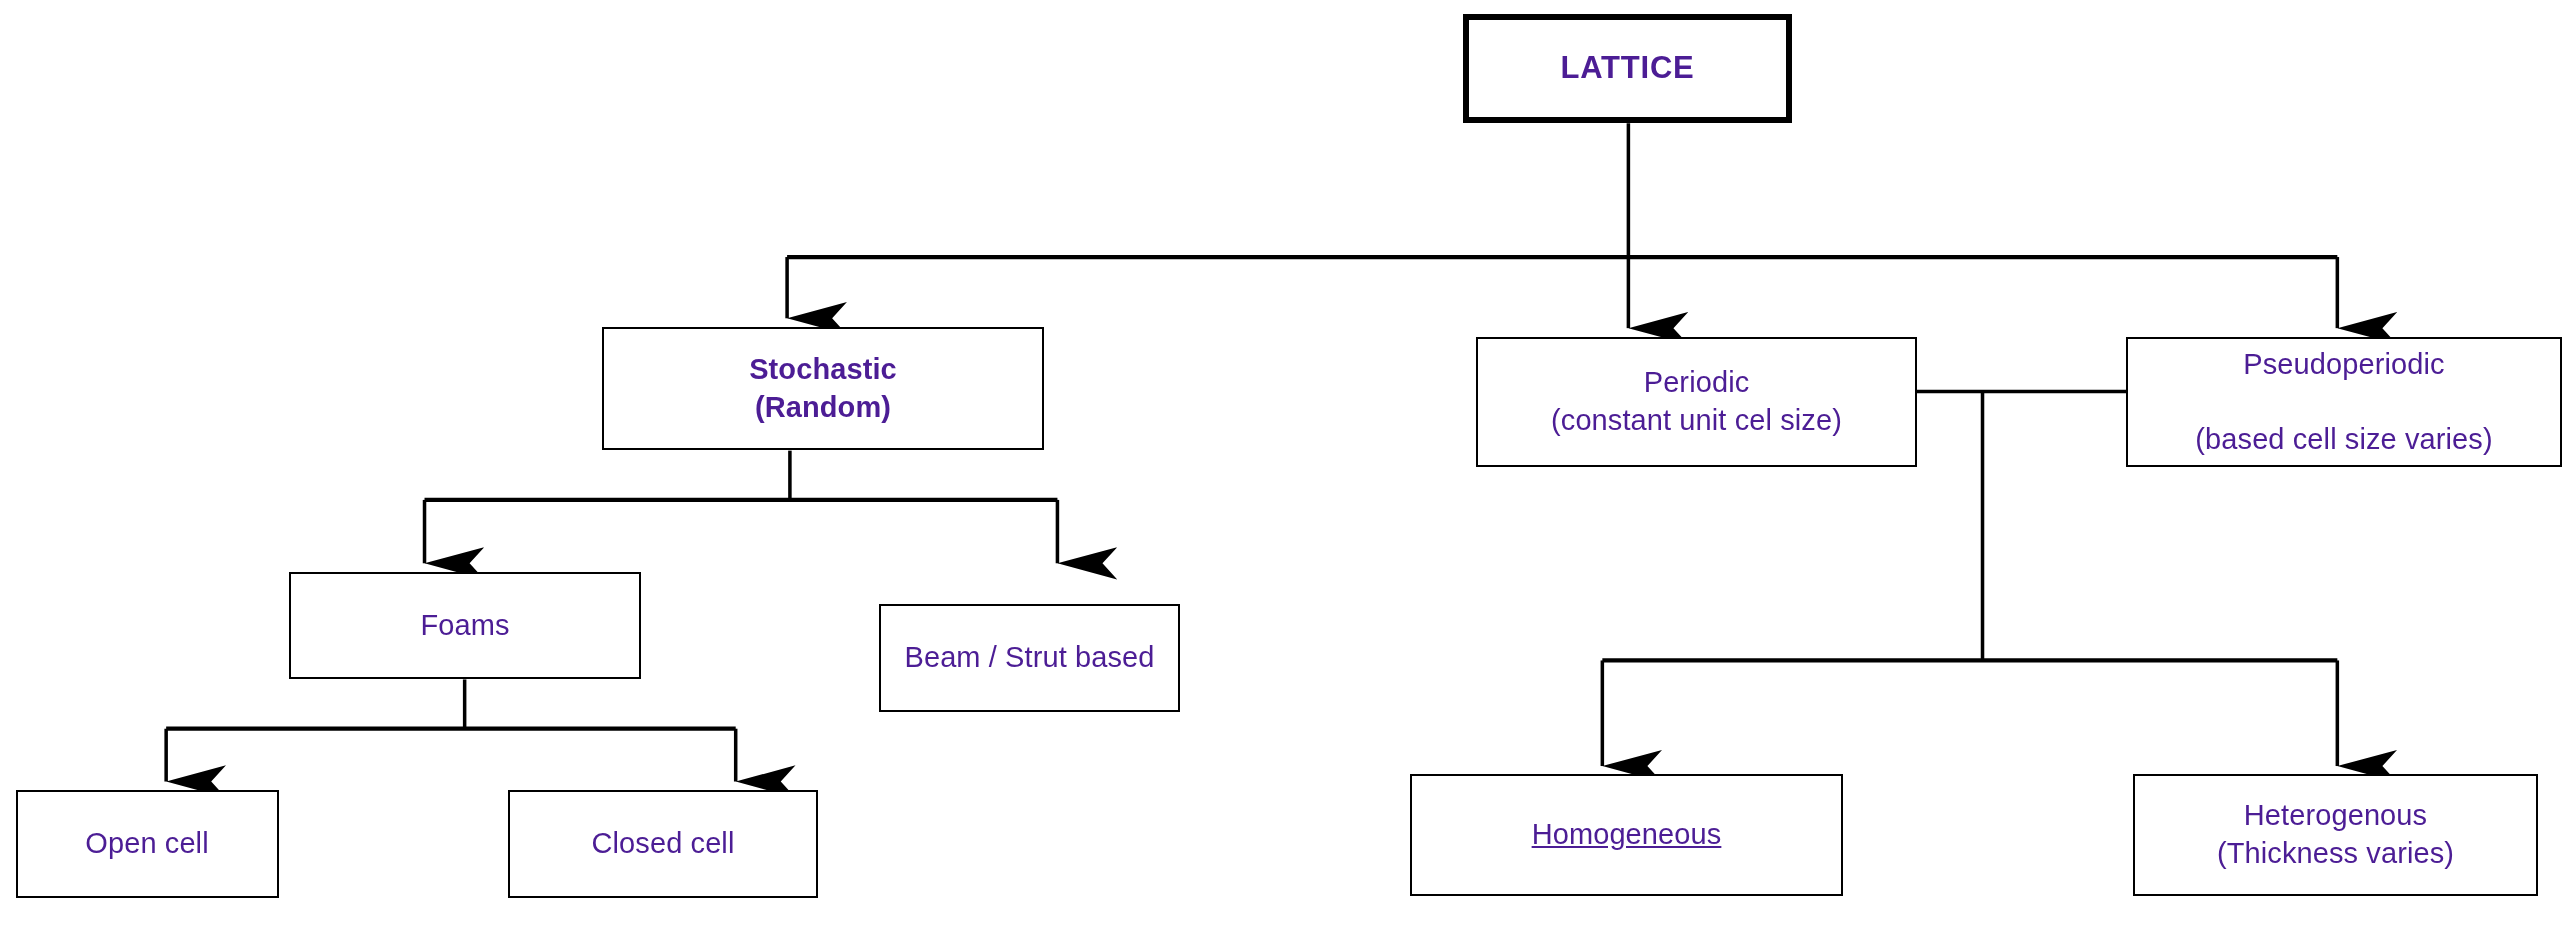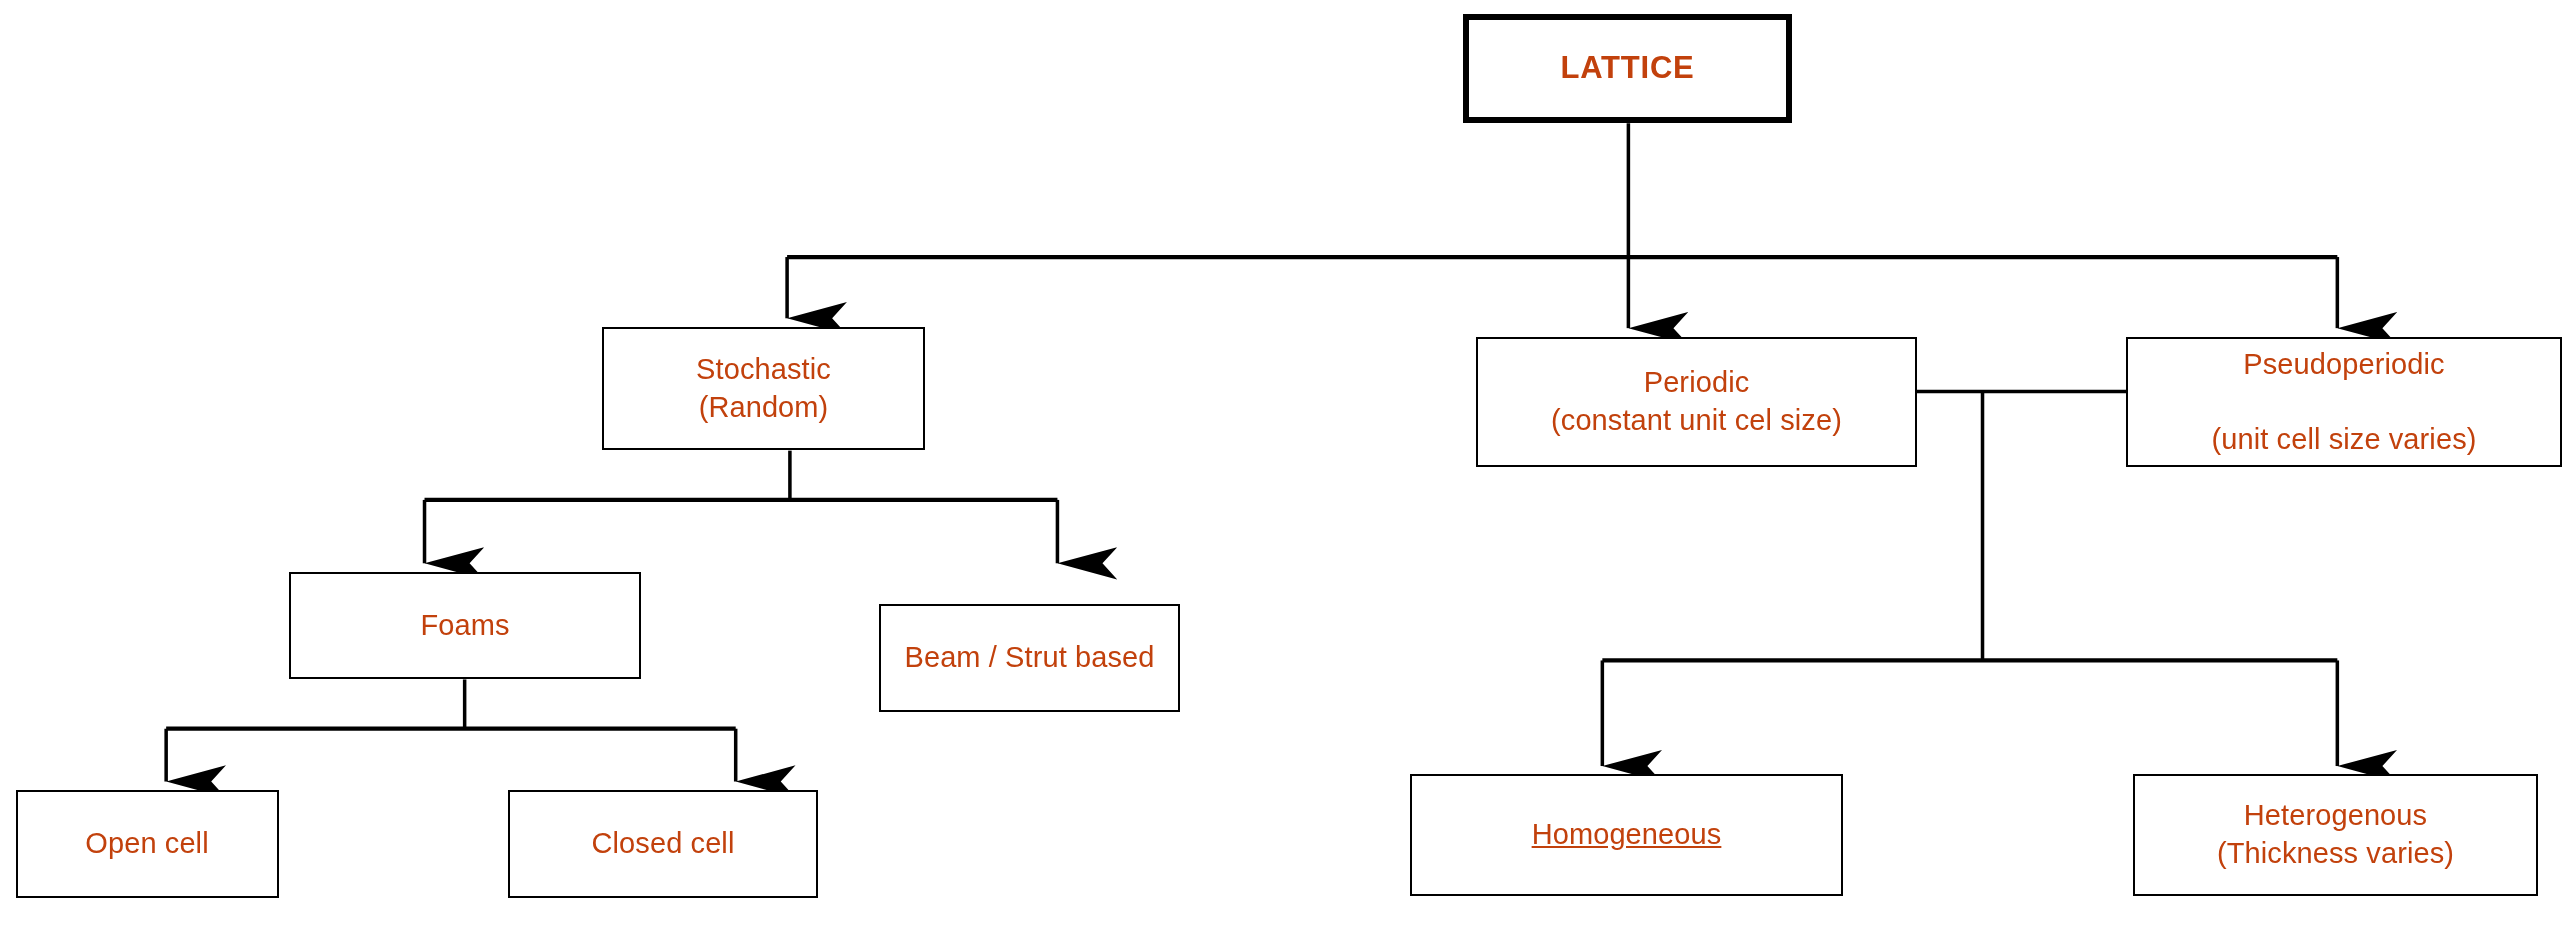--- a/index.html
+++ b/index.html
@@ -26,21 +26,21 @@
   .node {
     position: absolute;
     box-sizing: border-box;
     background: #ffffff;
     border: 2.8px solid #000000;
     display: flex;
     flex-direction: column;
     align-items: center;
     justify-content: center;
     text-align: center;
-    color: #c2410c;
+    color: #4c1d95;
     font-size: 29px;
     line-height: 1.30;
     letter-spacing: 0.1px;
     z-index: 2;
   }
   .node.root {
     border-width: 6.3px;
     font-weight: bold;
     font-size: 31px;
     letter-spacing: 0.8px;
@@ -88,33 +88,33 @@
       <path d="M 2276 938 L 3320 938" stroke-width="6"></path>
       <path d="M 2276 938 L 2276 1088" marker-end="url(#ah)"></path>
       <path d="M 3320 938 L 3320 1088" marker-end="url(#ah)"></path>
     </g>
   </svg>
 
   <div class="node root" style="left:1463px; top:14px; width:329px; height:109px;">
     <span class="ln">LATTICE</span>
   </div>
 
-  <div class="node" style="left:602px; top:327px; width:323px; height:123px;">
+  <div class="node" style="left:602px; top:327px; width:442px; height:123px;font-weight:bold;">
     <span class="ln">Stochastic</span>
     <span class="ln">(Random)</span>
   </div>
 
   <div class="node" style="left:1476px; top:337px; width:441px; height:130px;">
     <span class="ln">Periodic</span>
     <span class="ln">(constant unit cel size)</span>
   </div>
 
   <div class="node" style="left:2126px; top:337px; width:436px; height:130px;gap:37px;">
     <span class="ln">Pseudoperiodic</span>
-    <span class="ln">(unit cell size varies)</span>
+    <span class="ln">(based cell size varies)</span>
   </div>
 
   <div class="node" style="left:289px; top:572px; width:352px; height:107px;">
     <span class="ln">Foams</span>
   </div>
 
   <div class="node" style="left:855px; top:604px; width:301px; height:108px;margin-left:24px;">
     <span class="ln">Beam / Strut based</span>
   </div>
 

